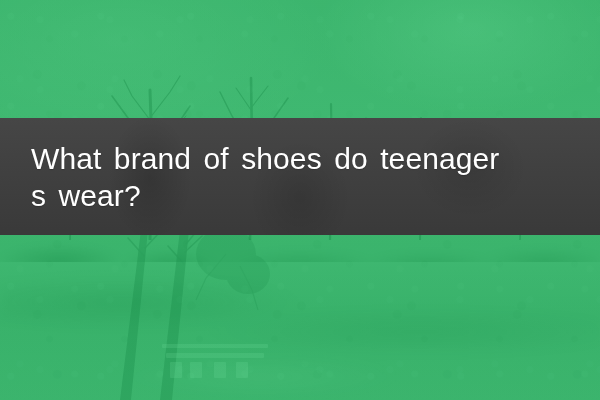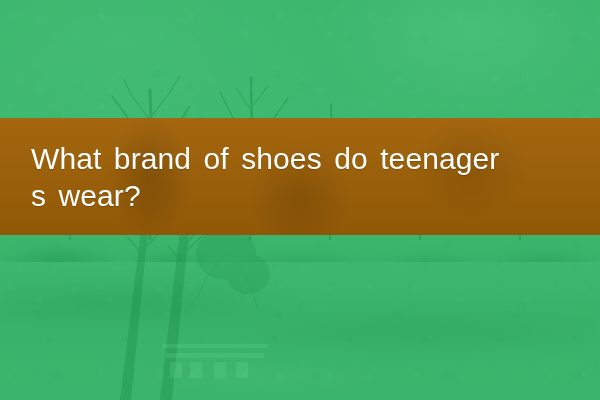--- a/index.html
+++ b/index.html
@@ -111,21 +111,21 @@
     background: linear-gradient(180deg, rgba(61,180,106,0.34) 0%, rgba(58,176,104,0.30) 100%);
   }
 
   
   .caption-band {
     position: absolute;
     left: 0;
     top: 118px;
     width: 600px;
     height: 117px;
-    background: #a16207;
+    background: #404040;
     overflow: hidden;
   }
   
   .caption-band .band-texture {
     position: absolute;
     inset: 0;
     background:
       radial-gradient(ellipse 60px 90px at 150px 60px, rgba(0,0,0,0.16), rgba(0,0,0,0) 70%),
       radial-gradient(ellipse 70px 80px at 300px 80px, rgba(0,0,0,0.12), rgba(0,0,0,0) 72%),
       radial-gradient(ellipse 80px 70px at 470px 50px, rgba(0,0,0,0.10), rgba(0,0,0,0) 72%),

